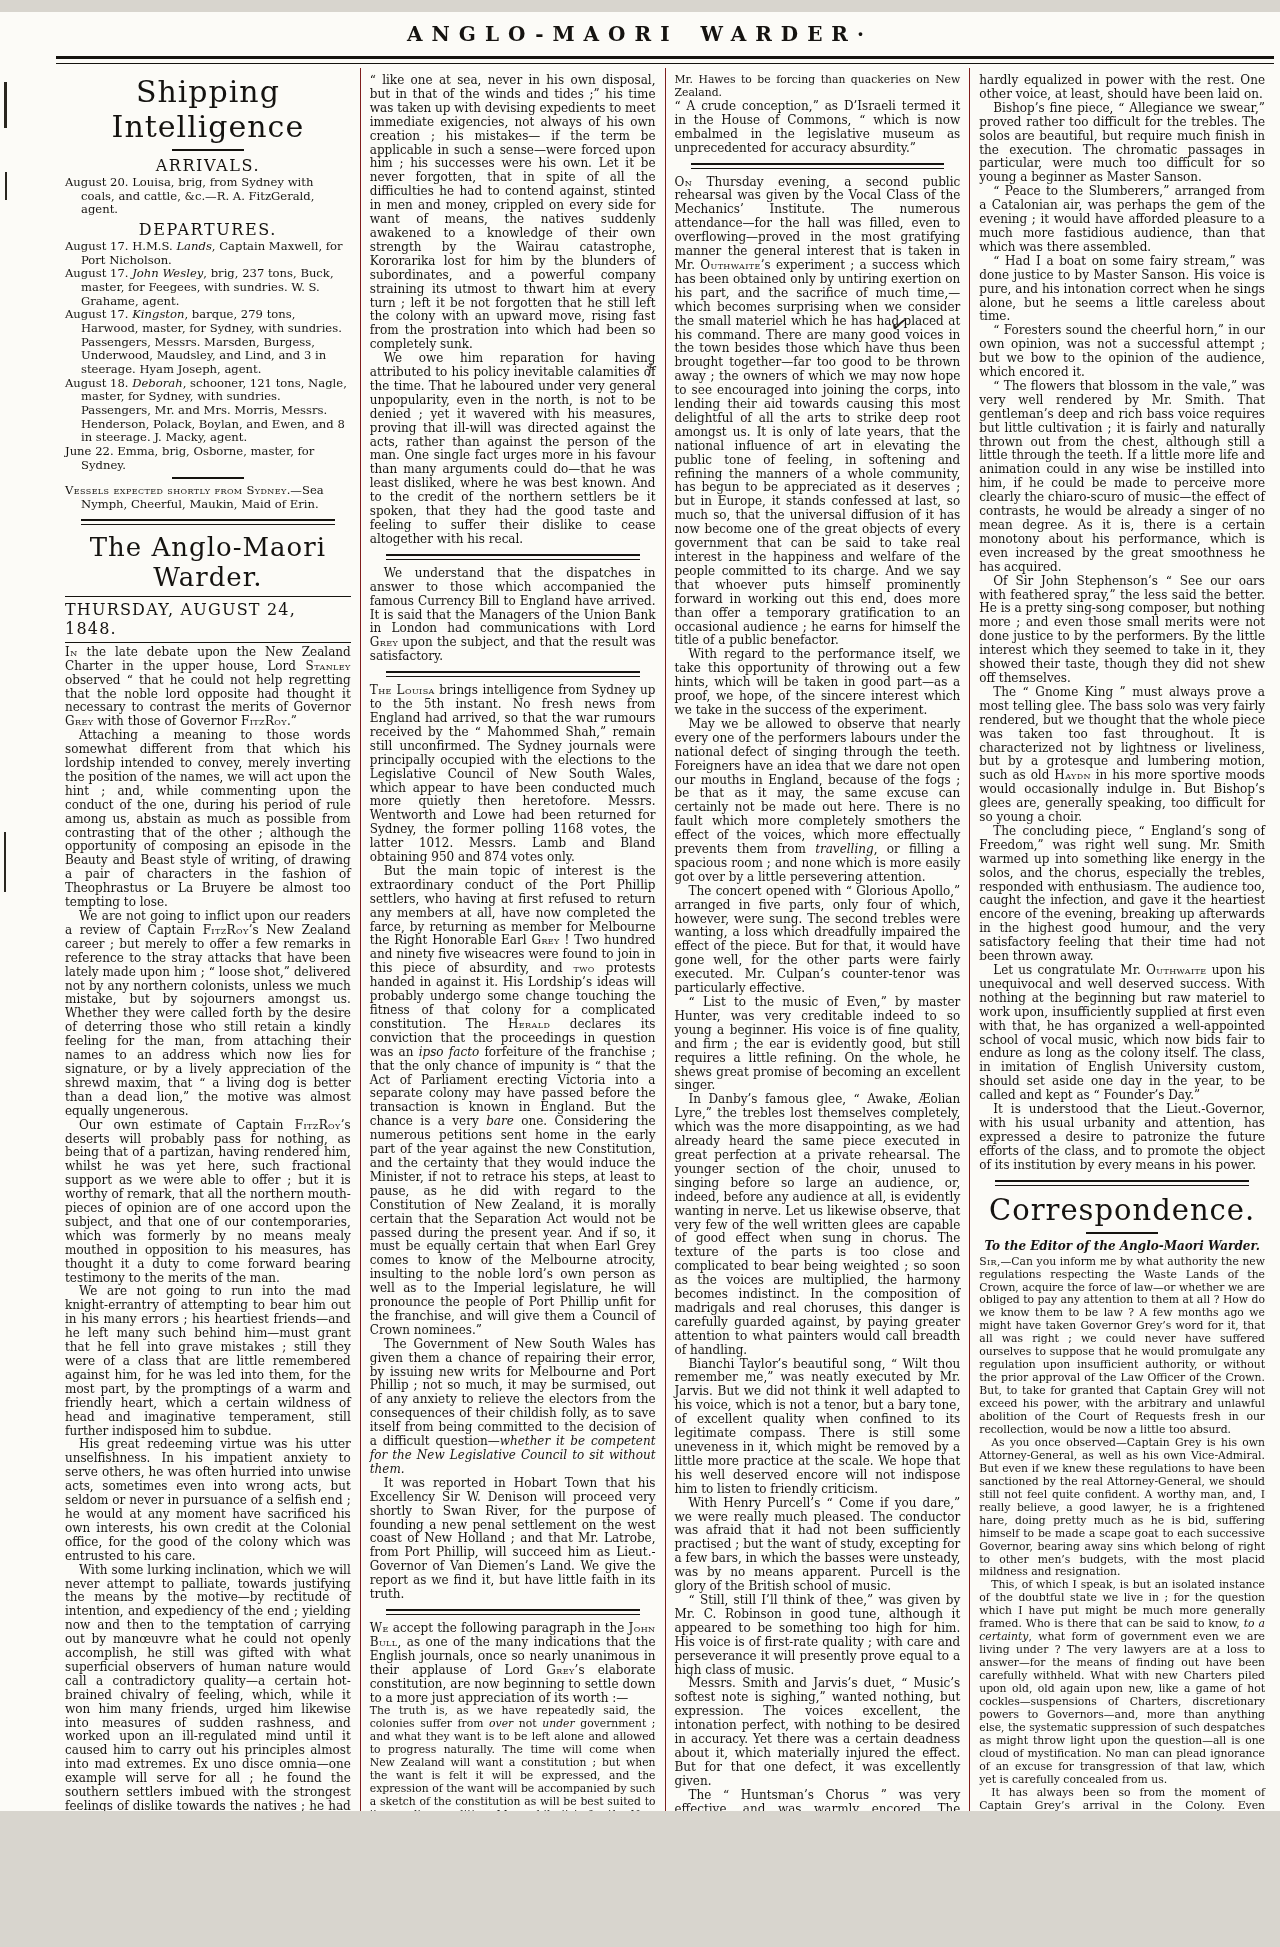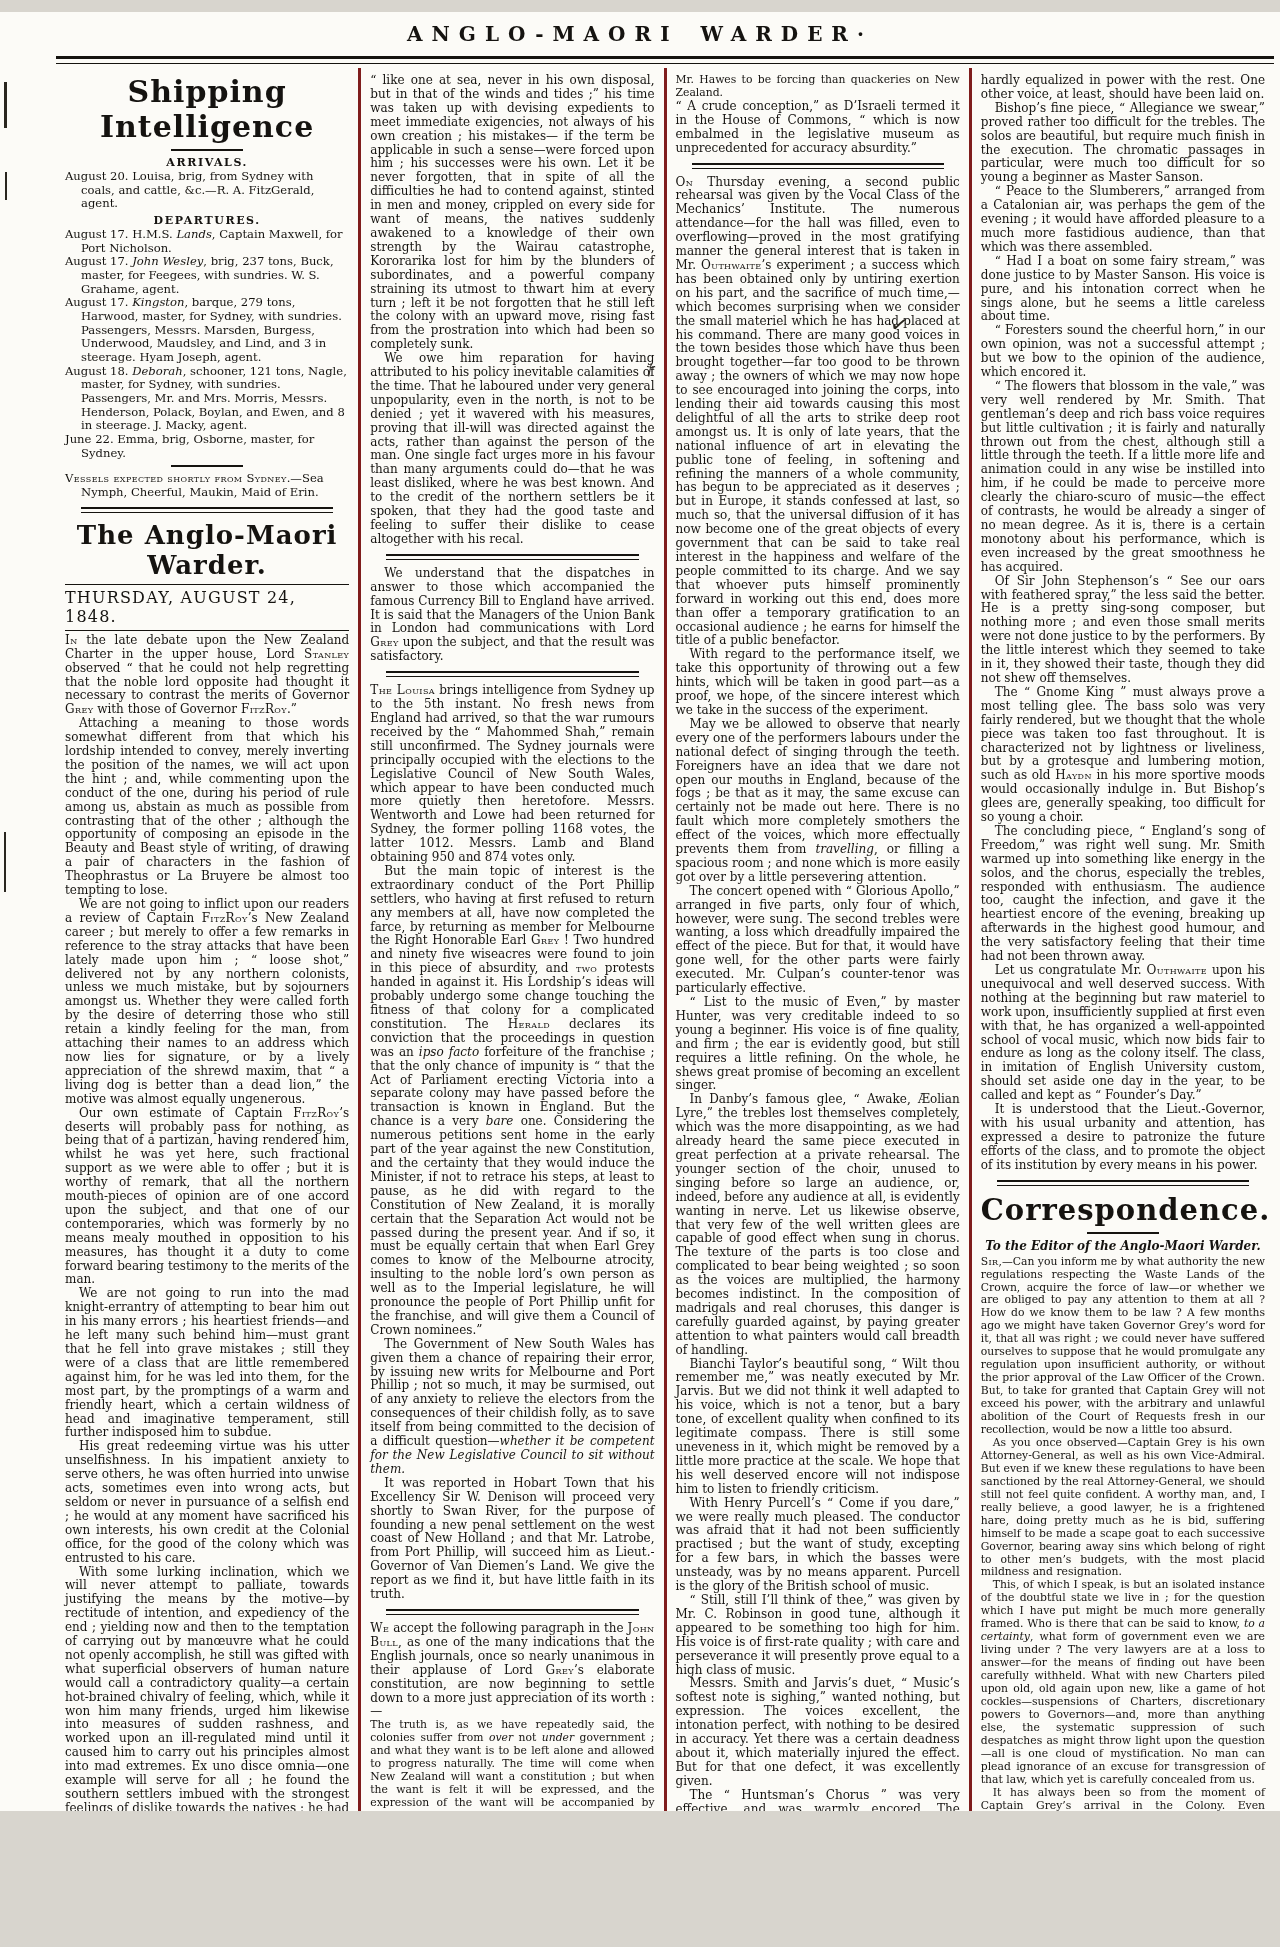--- a/index.html
+++ b/index.html
@@ -15,32 +15,32 @@
   .headrule {
     position:absolute; left:56px; right:6px; top:44px;
     border-top:3px solid #15130f; border-bottom:1.5px solid #15130f; height:4px;
   }
   .columns {
     position:absolute; left:56px; right:6px; top:56px; bottom:0;
     display:flex;
   }
   .col {
     flex:1 1 0; min-width:0; padding:6px 9px 0 9px; overflow:hidden;
-    border-left:3px solid #7f1d1d;
+    border-left:1px solid #7f1d1d;
   }
   .col:first-child { border-left:none; }
 
-  .blackletter { text-align:center; font-weight:bold; letter-spacing:1px; }
+  .blackletter { text-align:center; font-weight:normal; letter-spacing:1px; }
   .bl-lg { font-size:30px; margin:0 0 0; }
   .mast  { font-size:26px; margin:6px 0 0; }
   .cor   { font-size:29px; margin:6px 0 0; }
   .shortrule { width:72px; border-top:2px solid #15130f; margin:5px auto 5px; }
   .drule { border-top:2.5px solid #15130f; border-bottom:1px solid #15130f; height:3px; margin:7px 16px 7px 16px; }
   .rule  { border-top:1.5px solid #15130f; margin:4px 0 3px; }
-  .capshead { text-align:center; font-size:11px; font-weight:bold; letter-spacing:1.6px; margin:3px 0 1px; }
+  .capshead { text-align:center; font-size:16px; font-weight:normal; letter-spacing:1.6px; margin:3px 0 1px; }
   .dateline { text-align:left; font-size:16px; letter-spacing:1.2px; margin:3px 0 2px; }
   .toeditor { text-align:center; font-size:12px; font-weight:bold; font-style:italic; margin:5px 0 3px; }
 
   p.body {
     font-size:12px; line-height:1.16; margin:0; text-align:justify;
     text-indent:14px;
   }
   p.body.noindent { text-indent:0; }
   p.small {
     font-size:10.8px; line-height:1.2; margin:0; text-align:justify;

